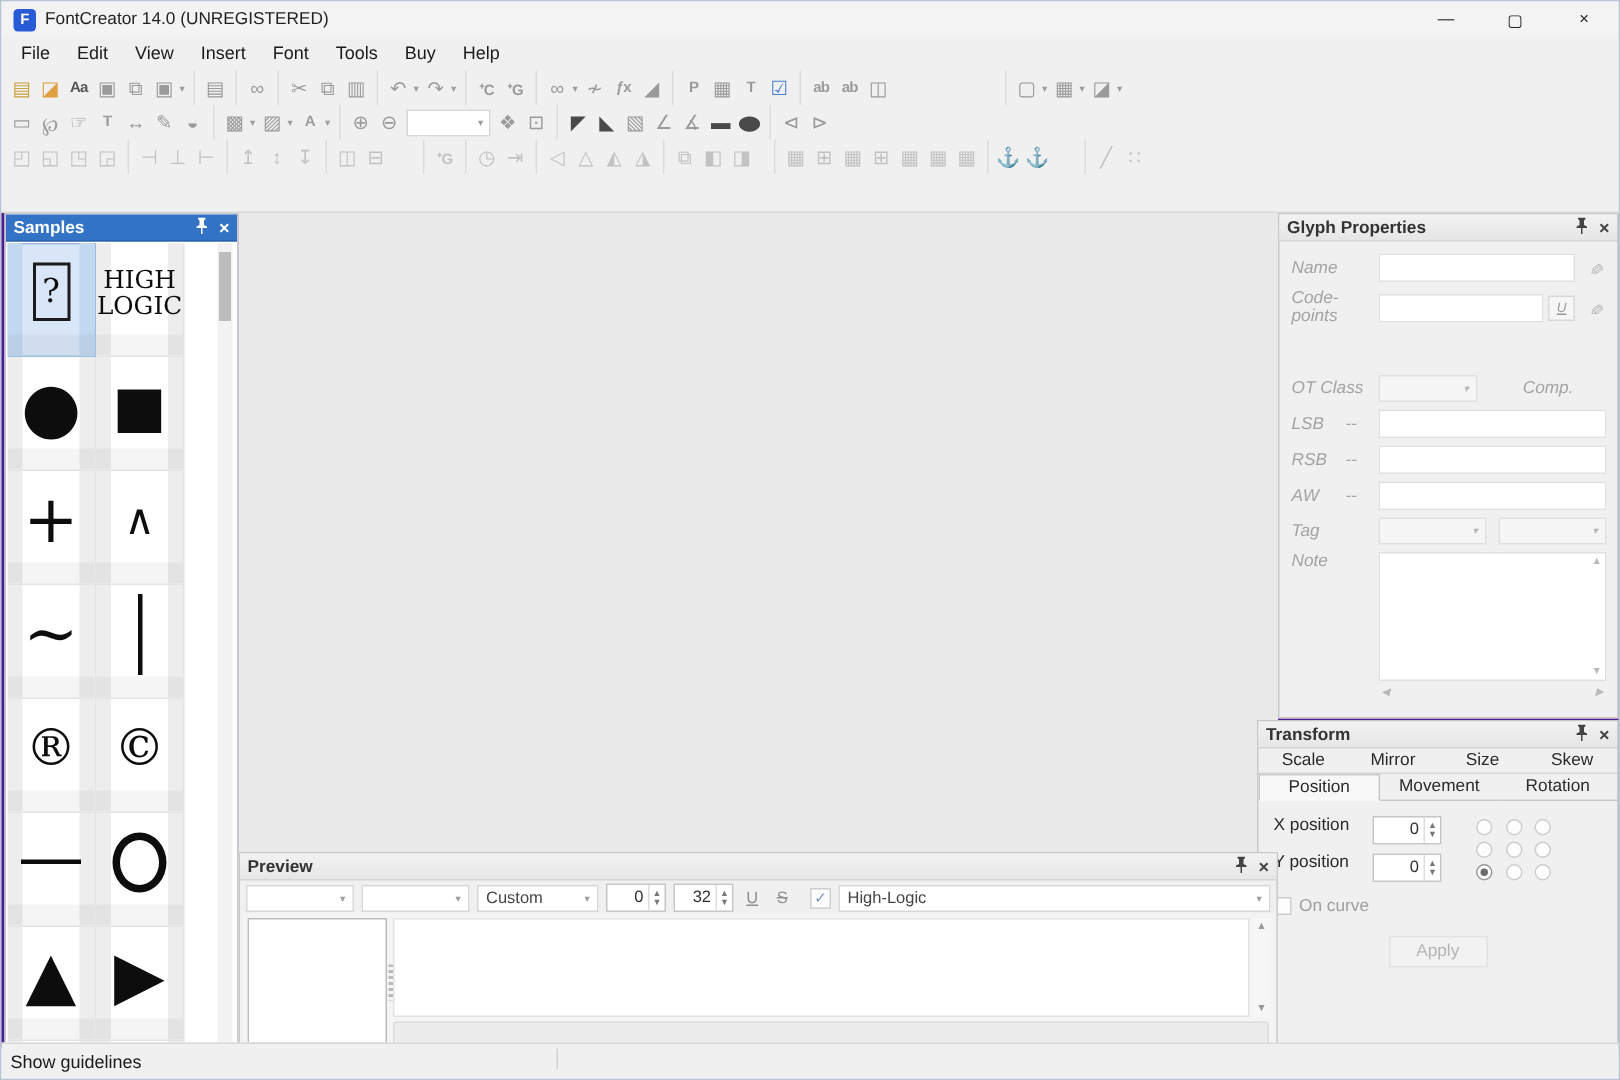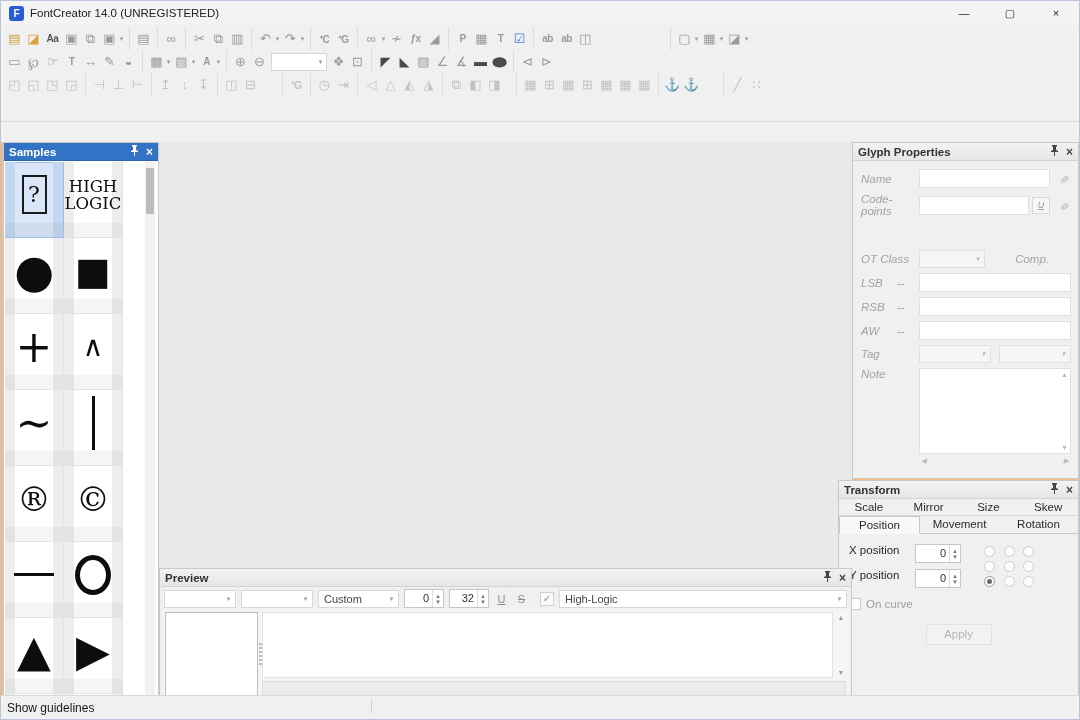--- a/index.html
+++ b/index.html
@@ -29,21 +29,21 @@
   .trow3 .ticon { color:#c2c2c2; }
   .ticon.txt { font-size:10px; font-weight:bold; letter-spacing:-0.5px; }
   .ticon.dark { color:#4a4a4a; }
   .dd { font-size:7px; color:#9d9d9d; margin-left:-1px; width:7px; text-align:center; }
   .tcombo { width:56px; height:18px; background:#fff; border:1px solid #d6d6d6; display:flex;
     align-items:center; justify-content:flex-end; margin:0 2px; }
   .tcombo .dd { margin-right:2px; }
   .ellip { display:inline-block; transform:scaleX(1.4); }
 
   
-  .main { position:absolute; top:141px; left:0; right:0; bottom:20px; background:#fdba74; }
+  .main { position:absolute; top:141px; left:0; right:0; bottom:20px; background:#4c1d95; }
   .canvas { position:absolute; left:158px; top:0; right:227px; bottom:0; background:#e9e9e9; }
 
   
   .panel { position:absolute; background:#f0f0f0; border:1px solid #c9c9c9; }
   .phead { height:18px; display:flex; align-items:center; padding:0 5px;
     background:linear-gradient(#f2f2f2,#e6e6e6); border-bottom:1px solid #d4d4d4;
     font-size:11.5px; font-weight:bold; color:#333; }
   .phead .ptitle { flex:1; }
   .phead .pin { font-size:10px; color:#444; margin-right:7px; transform:rotate(0deg); }
   .phead .pclose { font-size:12px; color:#444; }
@@ -150,20 +150,30 @@
   <div class="titlebar">
     <div class="appicon">F</div>
     <div class="apptitle">FontCreator 14.0 (UNREGISTERED)</div>
     <div class="wctrls" id="wctrls">
         <div class="wbtn">—</div>
         <div class="wbtn">▢</div>
         <div class="wbtn">×</div>
       </div>
   </div>
 
+  <div class="menubar" id="menubar">
+      <span class="menuitem">File</span>
+      <span class="menuitem">Edit</span>
+      <span class="menuitem">View</span>
+      <span class="menuitem">Insert</span>
+      <span class="menuitem">Font</span>
+      <span class="menuitem">Tools</span>
+      <span class="menuitem">Buy</span>
+      <span class="menuitem">Help</span>
+    </div>
 
   <div class="toolwrap">
     <div class="trow trow1">
         <div class="tgroup">
           <span class="ticon" style="color: rgb(201, 164, 62);">▤</span>
           <span class="ticon" style="color: rgb(223, 160, 63);">◪</span>
           <span class="ticon txt" style="color: rgb(85, 85, 85);">Aa</span>
           <span class="ticon">▣</span>
           <span class="ticon">⧉</span>
           <span class="ticon">▣</span>

